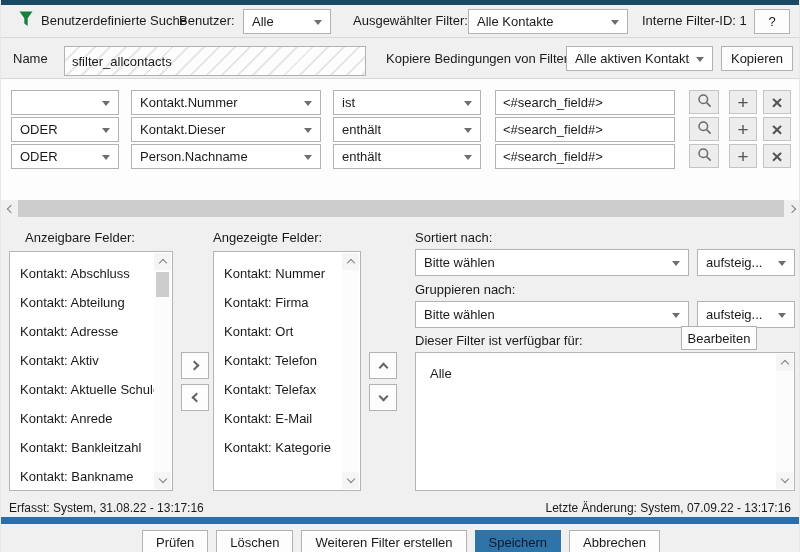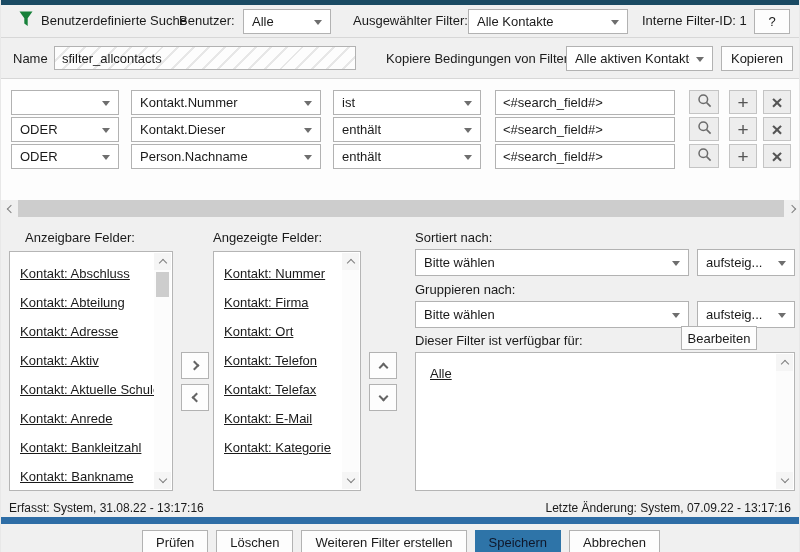--- a/index.html
+++ b/index.html
@@ -23,21 +23,21 @@
               font:inherit; color:#1a1a1a; }
   .hatch { background:repeating-linear-gradient(135deg,#fdfdfd 0 9px,#e7e7e7 9px 11px); }
   
   .chev { display:block; width:7px; height:7px; border-right:2px solid #646464; border-bottom:2px solid #646464; }
   .chev.r { transform:rotate(-45deg); margin-right:2px; }
   .chev.l { transform:rotate(135deg); margin-left:2px; }
   .chev.u { transform:rotate(-135deg); margin-top:3px; }
   .chev.d { transform:rotate(45deg); margin-bottom:3px; }
   .chev.sm { width:6px; height:6px; border-width:1.5px; border-color:#7f7f7f; }
   
-  .listbox { position:absolute; background:#fff; border:1px solid #b5b5b5;text-decoration:underline; }
+  .listbox { position:absolute; background:#fff; border:1px solid #b5b5b5; }
   .listbox ul { list-style:none; padding:7px 0 0 0; }
   .listbox li { height:29px; line-height:29px; padding-left:10px; white-space:nowrap; overflow:hidden; }
   .vscroll { position:absolute; top:1px; right:1px; bottom:1px; width:17px; background:#fcfcfc; }
   .varrow { position:absolute; left:0; width:17px; height:17px; display:flex; align-items:center; justify-content:center; background:#f5f5f5; }
   .vthumb { position:absolute; left:2px; width:13px; background:#cdcdcd; }
   .sep { position:absolute; left:0; width:800px; }
   .statusbar { font-size:12px; color:#1a1a1a; }
   .footer { position:absolute; left:0; top:524px; width:800px; height:28px; background:#f0f0f0;
             display:flex; justify-content:center; align-items:flex-start; gap:8px; padding-top:6px; }
   .fbtn { height:24px; padding:0 13px; background:#fdfdfd; border:1px solid #b2b2b2;
@@ -71,21 +71,21 @@
       <span class="tri"></span>
     </div>
     <span class="abs label" style="left:641px;top:8px;">Interne Filter-ID: 1</span>
     <div class="btn" style="left:753px;top:4px;width:36px;height:25px;">
       <span>?</span>
     </div>
   </div>
 
   <div class="abs" style="left:0;top:38px;width:800px;height:41px;background:#f0f0f0;border-bottom:1px solid #d7d7d7;">
     <span class="abs label" style="left:12px;top:13px;">Name</span>
-    <input class="txtinput hatch" style="left: 53px; top: 8px; width: 302px; height: 24px;" readonly="" value="sfilter_allcontacts">
+    <input class="txtinput hatch" style="left: 63px; top: 8px; width: 302px; height: 30px;" readonly="" value="sfilter_allcontacts">
     <span class="abs label" style="left:385px;top:13px;">Kopiere Bedingungen von Filter</span>
     <div class="dd" style="left:565px;top:8px;width:147px;height:25px;">
       <span class="val">Alle aktiven Kontakte</span>
       <span class="tri"></span>
     </div>
     <div class="btn" style="left:720px;top:8px;width:72px;height:25px;">
       <span>Kopieren</span>
     </div>
   </div>
 

